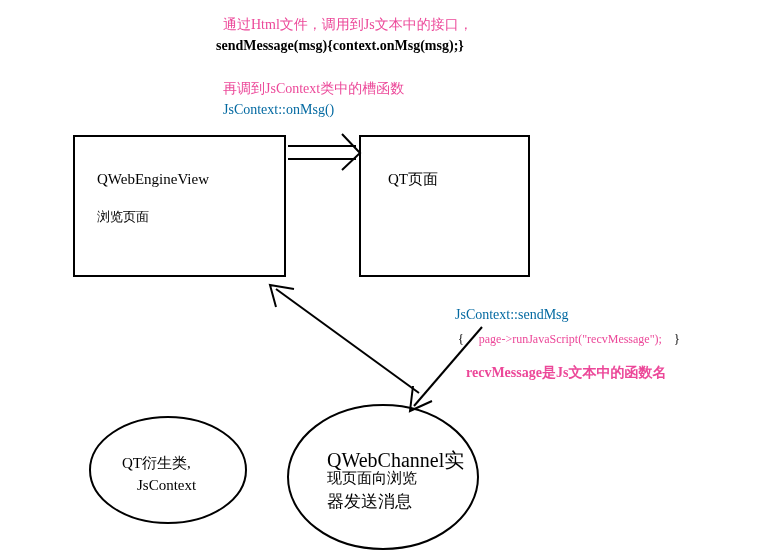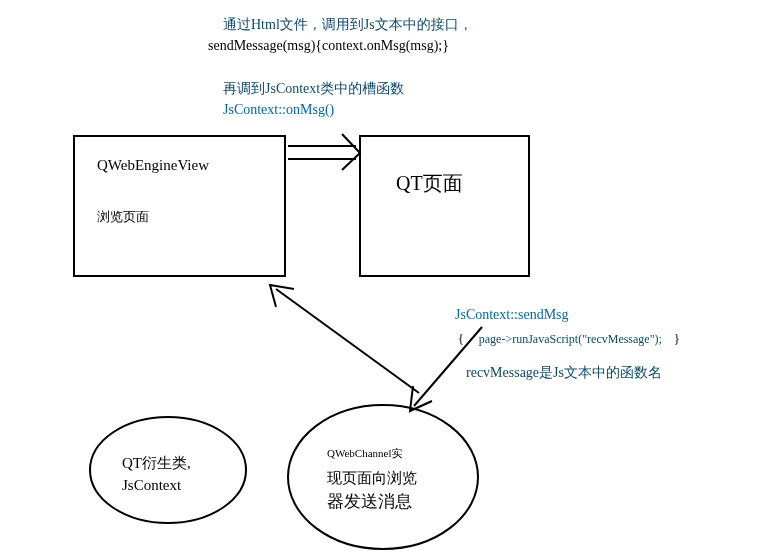--- a/index.html
+++ b/index.html
@@ -8,23 +8,23 @@
     width: 774px;
     height: 553px;
     background: #ffffff;
     font-family: "SimSun", "宋体", serif;
     font-size: 14px;
     color: #000;
     position: relative;
     overflow: hidden;
   }
   .abs { position: absolute; }
-  .red { color: #0c4a6e; }
+  .red { color: #ec4899; }
   .blue { color: #0369a1; }
-  .bold { font-weight: normal; }
+  .bold { font-weight: bold; }
   svg { position: absolute; top: 0; left: 0; pointer-events: none; }
   .text-line { white-space: nowrap; line-height: 1.5; }
 </style>
 </head>
 <body>
 
 <svg width="774" height="553">
 
   <rect x="74" y="136" width="211" height="140" fill="none" stroke="#000" stroke-width="2"></rect>
 
@@ -45,40 +45,40 @@
     <line x1="482" y1="327" x2="414" y2="406"></line>
     <polyline points="413,386 410,411 432,401"></polyline>
   </g>
 
   <ellipse cx="168" cy="470" rx="78" ry="53" fill="none" stroke="#000" stroke-width="2"></ellipse>
 
   <ellipse cx="383" cy="477" rx="95" ry="72" fill="none" stroke="#000" stroke-width="2"></ellipse>
 </svg>
 
 <div class="abs text-line red" style="left:223px; top:14px;">通过Html文件，调用到Js文本中的接口，</div>
-<div class="abs text-line" style="left:208px; top:35px;">sendMessage(msg){context.onMsg(msg);}</div>
+<div class="abs text-line" style="left:216px; top:35px;font-weight:bold;">sendMessage(msg){context.onMsg(msg);}</div>
 
 <div class="abs text-line red" style="left:223px; top:78px;font-family:Liberation Serif, serif;">再调到JsContext类中的槽函数</div>
 <div class="abs text-line blue" style="left:223px; top:99px;">JsContext::onMsg()</div>
 
-<div class="abs text-line" style="left:97px; top:154px; font-size:15px;">QWebEngineView</div>
+<div class="abs text-line" style="left:97px; top:168px; font-size:15px;">QWebEngineView</div>
 <div class="abs text-line" style="left:97px; top:207px; font-size:13px;">浏览页面</div>
 
-<div class="abs text-line" style="left:396px; top:168px; font-size:20px;">QT页面</div>
+<div class="abs text-line" style="left:388px; top:168px; font-size:15px;">QT页面</div>
 
 <div class="abs text-line blue" style="left:455px; top:304px;">JsContext::sendMsg</div>
 
 <div class="abs text-line" style="left:458px; top:330px; font-size:12px;">
   <span>{</span>
   &nbsp;&nbsp;&nbsp;
   <span class="red">page-&gt;runJavaScript("recvMessage");</span>
   &nbsp;&nbsp;
   <span>}</span>
 </div>
 
 <div class="abs text-line red bold" style="left:466px; top:362px;">recvMessage是Js文本中的函数名</div>
 
 <div class="abs text-line" style="left:122px; top:452px; font-size:15px;">QT衍生类,</div>
-<div class="abs text-line" style="left:122px; top:474px; font-size:15px;">JsContext</div>
+<div class="abs text-line" style="left:137px; top:474px; font-size:15px;">JsContext</div>
 
-<div class="abs text-line" style="left:327px; top:445px; font-size:11px;">QWebChannel实</div>
+<div class="abs text-line" style="left:327px; top:445px; font-size:20px;">QWebChannel实</div>
 <div class="abs text-line" style="left:327px; top:467px; font-size:15px;text-align:right;">现页面向浏览</div>
 <div class="abs text-line" style="left:327px; top:489px; font-size:17px;">器发送消息</div>
 
 </body></html>

